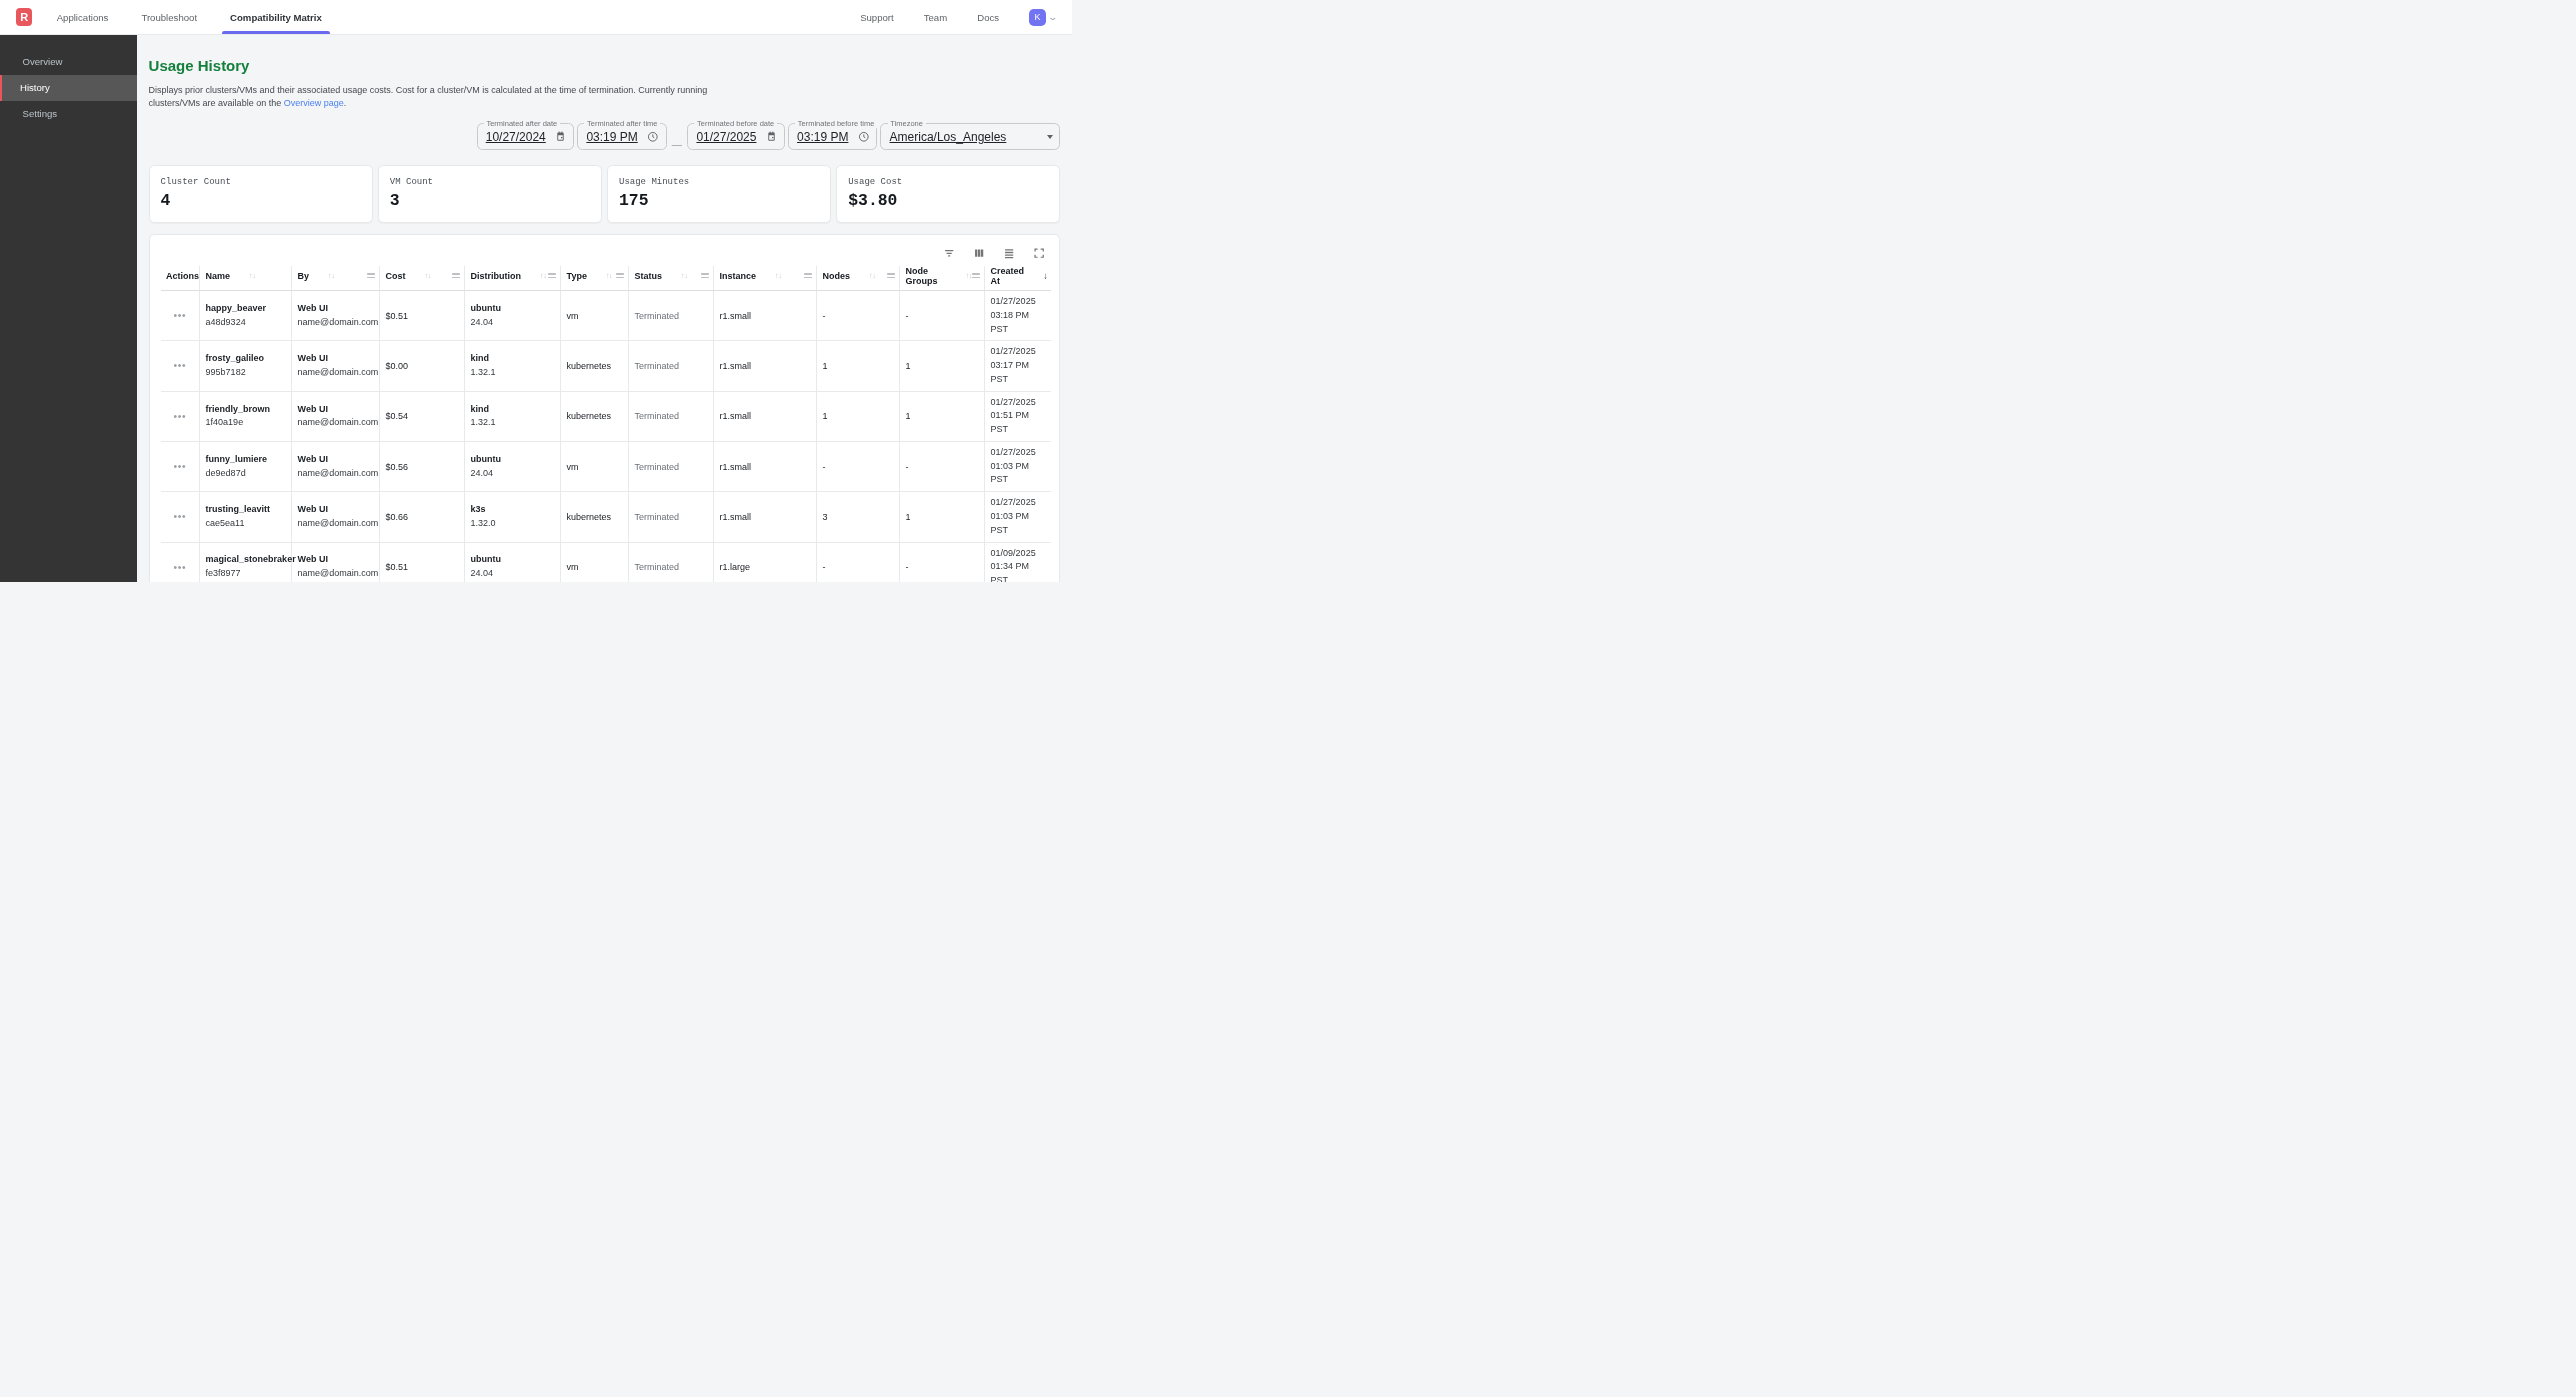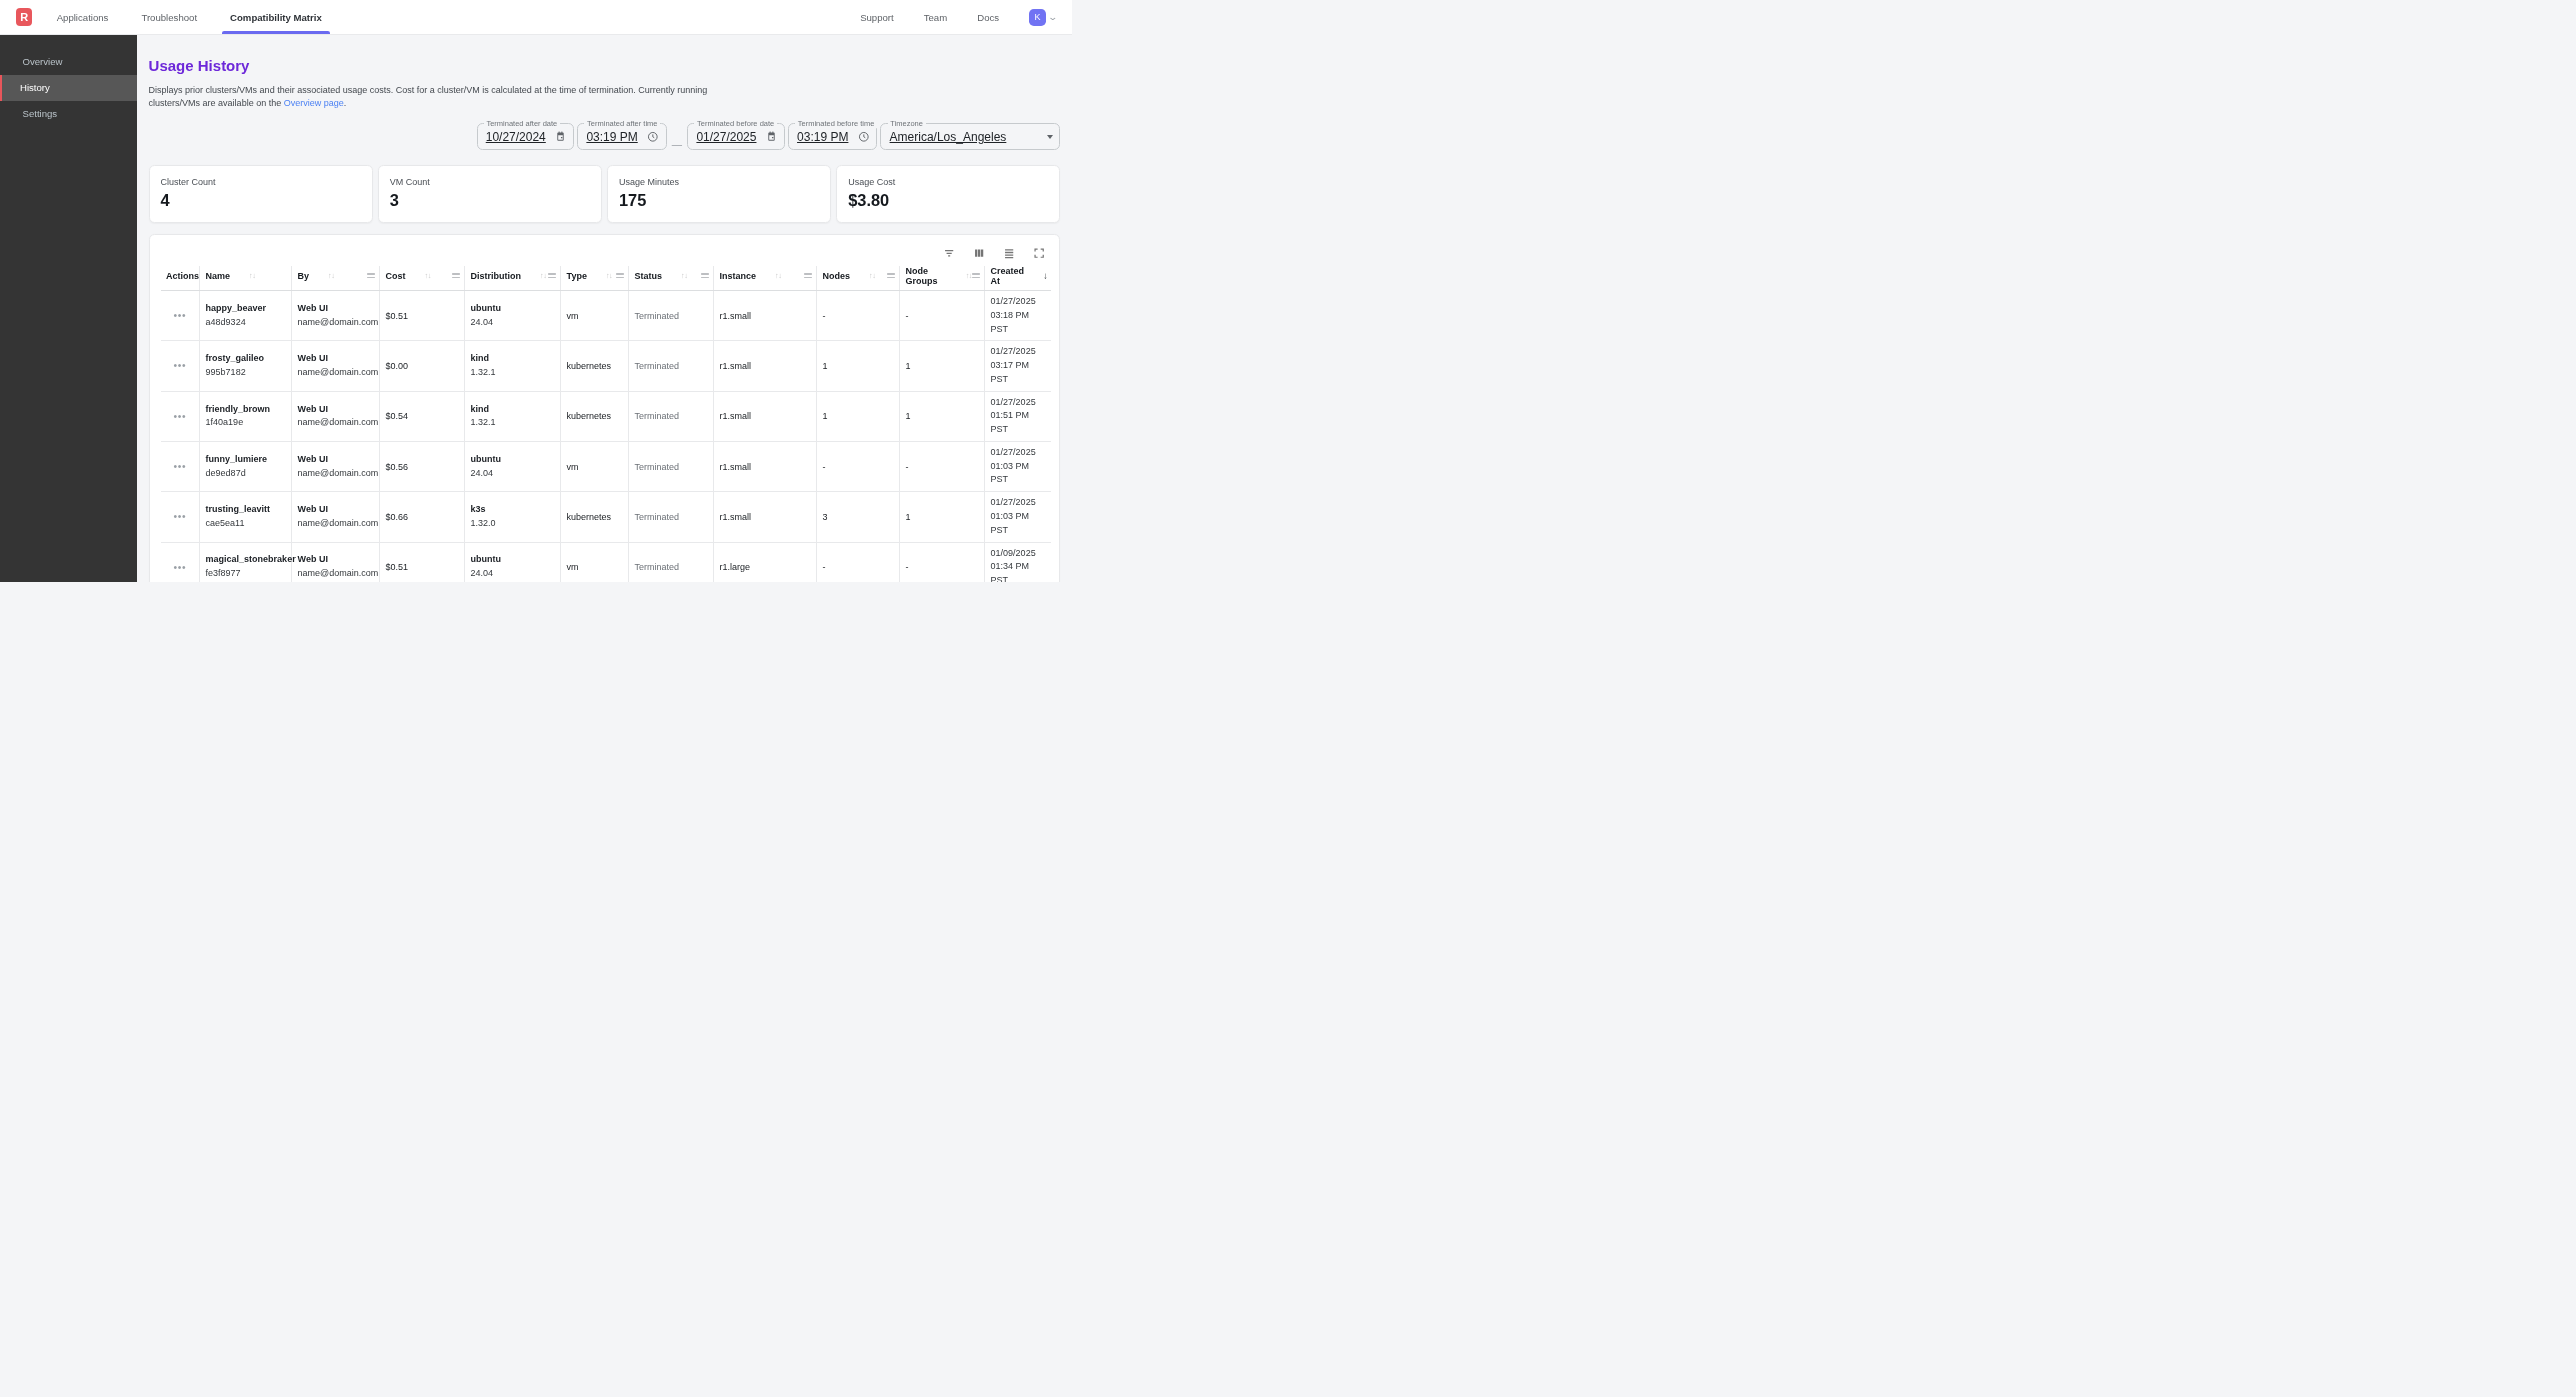--- a/index.html
+++ b/index.html
@@ -24,39 +24,39 @@
   .chev { color:#9aa0a6; font-size:9px; transform:scaleX(1.4); }
 
   
   .sidebar { position:fixed; top:35px; left:0; width:137px; height:547px; background:#343434; padding-top:13.7px; }
   .side-item { height:26px; display:flex; align-items:center; padding-left:20.5px; font-size:9.6px;
     color:#bac3c9; cursor:pointer; border-left:2.7px solid transparent; }
   .side-item.active { background:#575757; color:#ffffff; border-left:2.7px solid #e8565b; padding-left:18px; }
 
   
   .main { position:fixed; top:35px; left:137px; width:935px; height:547px; overflow:hidden; }
-  .page-title { font-size:15px; font-weight:bold; color:#6d28d9; margin:22px 0 0 11.6px; }
+  .page-title { font-size:15px; font-weight:bold; color:#15803d; margin:22px 0 0 11.6px; }
   .page-desc { font-size:9px; color:#44494f; margin:9.6px 0 0 11.6px; line-height:13px; }
   .page-desc a { color:#4d82f3; text-decoration:none; cursor:pointer; }
 
   
   .filters { display:flex; align-items:flex-end; gap:3px; margin:13.7px 11.6px 0 0; justify-content:flex-end; }
   .field { position:relative; border:0.7px solid #c6cacd; border-radius:5.5px; height:27px; background:transparent;
     display:flex; align-items:center; padding:0 6.8px 0 8.2px; cursor:text; }
   .field legend-lab { position:absolute; top:-5.5px; left:6.2px; background:#f4f5f7; padding:0 2.7px;
     font-size:7.5px; color:#6f7479; display:block; white-space:nowrap; }
   .field .val { font-size:12px; color:#202428; white-space:nowrap;text-decoration:underline; }
   .field .ficon { margin-left:9.6px; display:flex; align-items:center; color:#5f6368; }
   .dash { color:#9aa0a6; font-size:10.3px; padding:0 2.1px; }
   .tz { width:180px; justify-content:space-between; cursor:pointer; }
   .caret-down { width:0; height:0; border-left:3.4px solid transparent; border-right:3.4px solid transparent;
     border-top:4.1px solid #5f6368; margin-left:8.2px; }
 
   
-  .stats { display:flex; gap:5px; margin:15px 11.6px 0 11.6px; }
+  .stats { display:flex; gap:5px; margin:15px 11.6px 0 11.6px;font-family:Liberation Mono, monospace; }
   .stat-card { flex:1; height:58px; background:#fff; border:0.7px solid #e7e8ea; border-radius:5.5px;
     box-shadow:0 0.7px 1.4px rgba(0,0,0,0.04); padding:10.3px 11px; }
   .stat-label { font-size:9px; color:#4a4f55; }
   .stat-value { font-size:16.4px; font-weight:bold; color:#15191e; margin-top:4.1px; }
 
   
   .table-card { margin:10.3px 11.6px 0 11.6px; background:#fff; border:0.7px solid #e7e8ea; border-radius:5.5px;
     box-shadow:0 0.7px 1.4px rgba(0,0,0,0.04); padding:8.2px 11px 8.2px 11px; }
   .toolbar { display:flex; justify-content:flex-end; gap:18px; padding:4.1px 2.7px 6.8px 0; }
   .tb-icon { width:12.3px; height:12.3px; color:#757575; cursor:pointer; display:flex; align-items:center; justify-content:center; }

